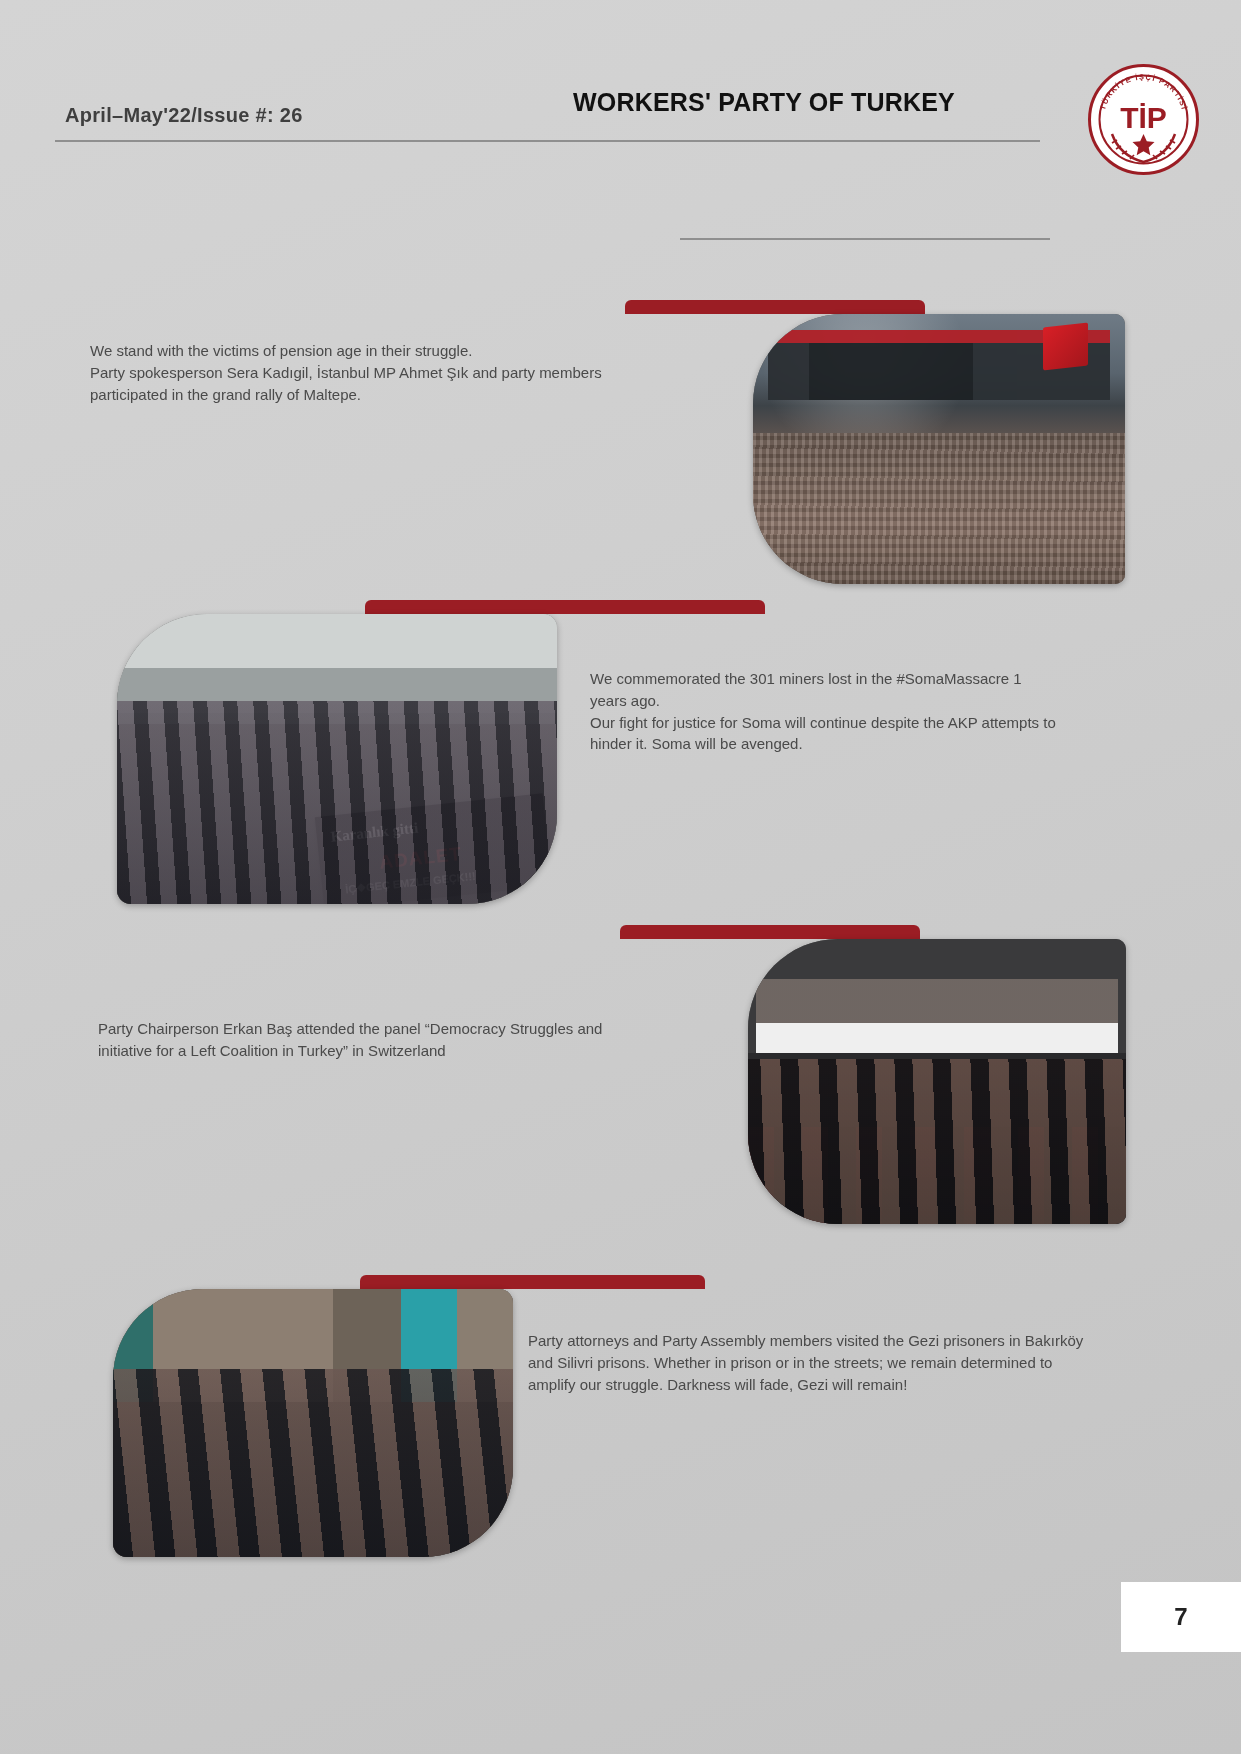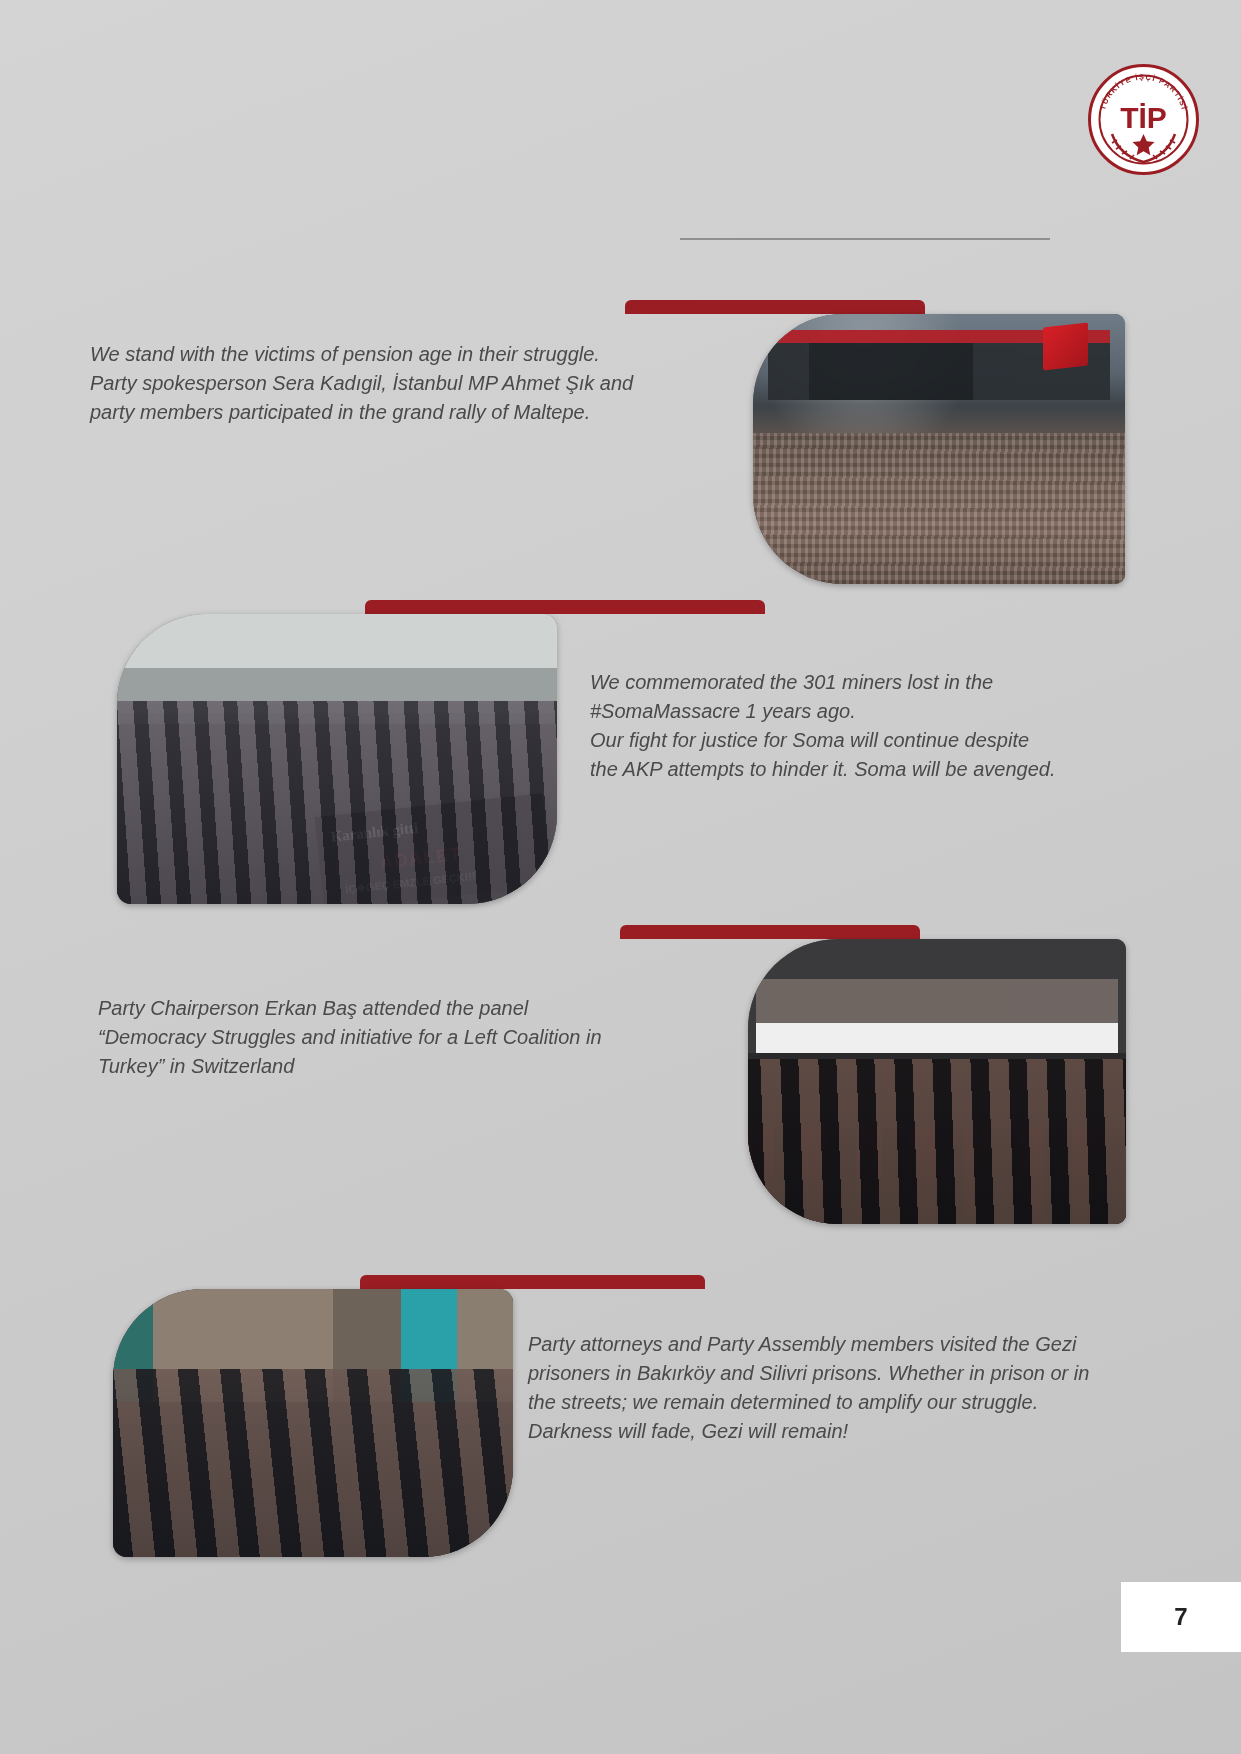--- a/index.html
+++ b/index.html
@@ -83,24 +83,23 @@
     height: 2px;
     background: #8f8f8f;
   }
 
   
   .block { position: absolute; }
 
   .text-col {
     position: absolute;
     color: #4a4a4a;
-    font-size: 20px;
+    font-size: 15px;
     line-height: 1.45;
     white-space: pre-line;
-    font-style: italic;
   }
 
   
   .photo-wrap {
     position: absolute;
   }
   .photo-tab {
     position: absolute;
     background: #9b1d24;
     border-radius: 6px 6px 0 0;
@@ -263,20 +262,25 @@
     font-size: 24px;
     font-weight: bold;
     color: #222;
   }
 </style>
 </head>
 <body>
 
 <div class="page">
 
+  <div class="header">
+    <div class="issue-line">April–May'22/Issue #: 26</div>
+    <div class="masthead">WORKERS' PARTY OF TURKEY</div>
+    <div class="header-rule"></div>
+  </div>
 
   <div class="logo">
     <svg viewBox="0 0 115 115" width="115" height="115" aria-hidden="true">
       <circle cx="57.5" cy="57.5" r="55" fill="#ffffff"></circle>
       <circle cx="57.5" cy="57.5" r="54" fill="none" stroke="#9b1d24" stroke-width="3"></circle>
       <circle cx="57.5" cy="57.5" r="44" fill="none" stroke="#9b1d24" stroke-width="2"></circle>
       <path id="arcTxt" d="M 18 57 A 39.5 39.5 0 0 1 97 57" fill="none"></path>
       <text font-family="Liberation Sans, sans-serif" font-size="7.5" font-weight="bold" fill="#9b1d24" letter-spacing="1.3">
         <textPath href="#arcTxt" startOffset="7%">TÜRKİYE  İŞÇİ  PARTİSİ</textPath>
       </text>
@@ -324,21 +328,21 @@
           </div>
         </div>
       </div>
     </div>
 
     <div class="text-col" style="left:590px; top:668px; width:470px;">We commemorated the 301 miners lost in the #SomaMassacre 1 years ago.
 Our fight for justice for Soma will continue despite the AKP attempts to hinder it. Soma will be avenged.</div>
   </div>
 
   <div class="block">
-    <div class="text-col" style="left:98px; top:994px; width:530px;">Party Chairperson Erkan Baş attended the panel “Democracy Struggles and initiative for a Left Coalition in Turkey” in Switzerland</div>
+    <div class="text-col" style="left:98px; top:1018px; width:530px;">Party Chairperson Erkan Baş attended the panel “Democracy Struggles and initiative for a Left Coalition in Turkey” in Switzerland</div>
 
     <div class="photo-wrap" style="left:620px; top:925px; width:510px; height:310px;">
       <div class="photo-tab" style="left:0px; top:0px; width:300px; height:14px;"></div>
       <div class="photo r-left" style="left:128px; top:14px; width:378px; height:285px;">
         <div class="photo-inner ph-panel">
           <div class="chairs"></div>
         </div>
       </div>
     </div>
   </div>

